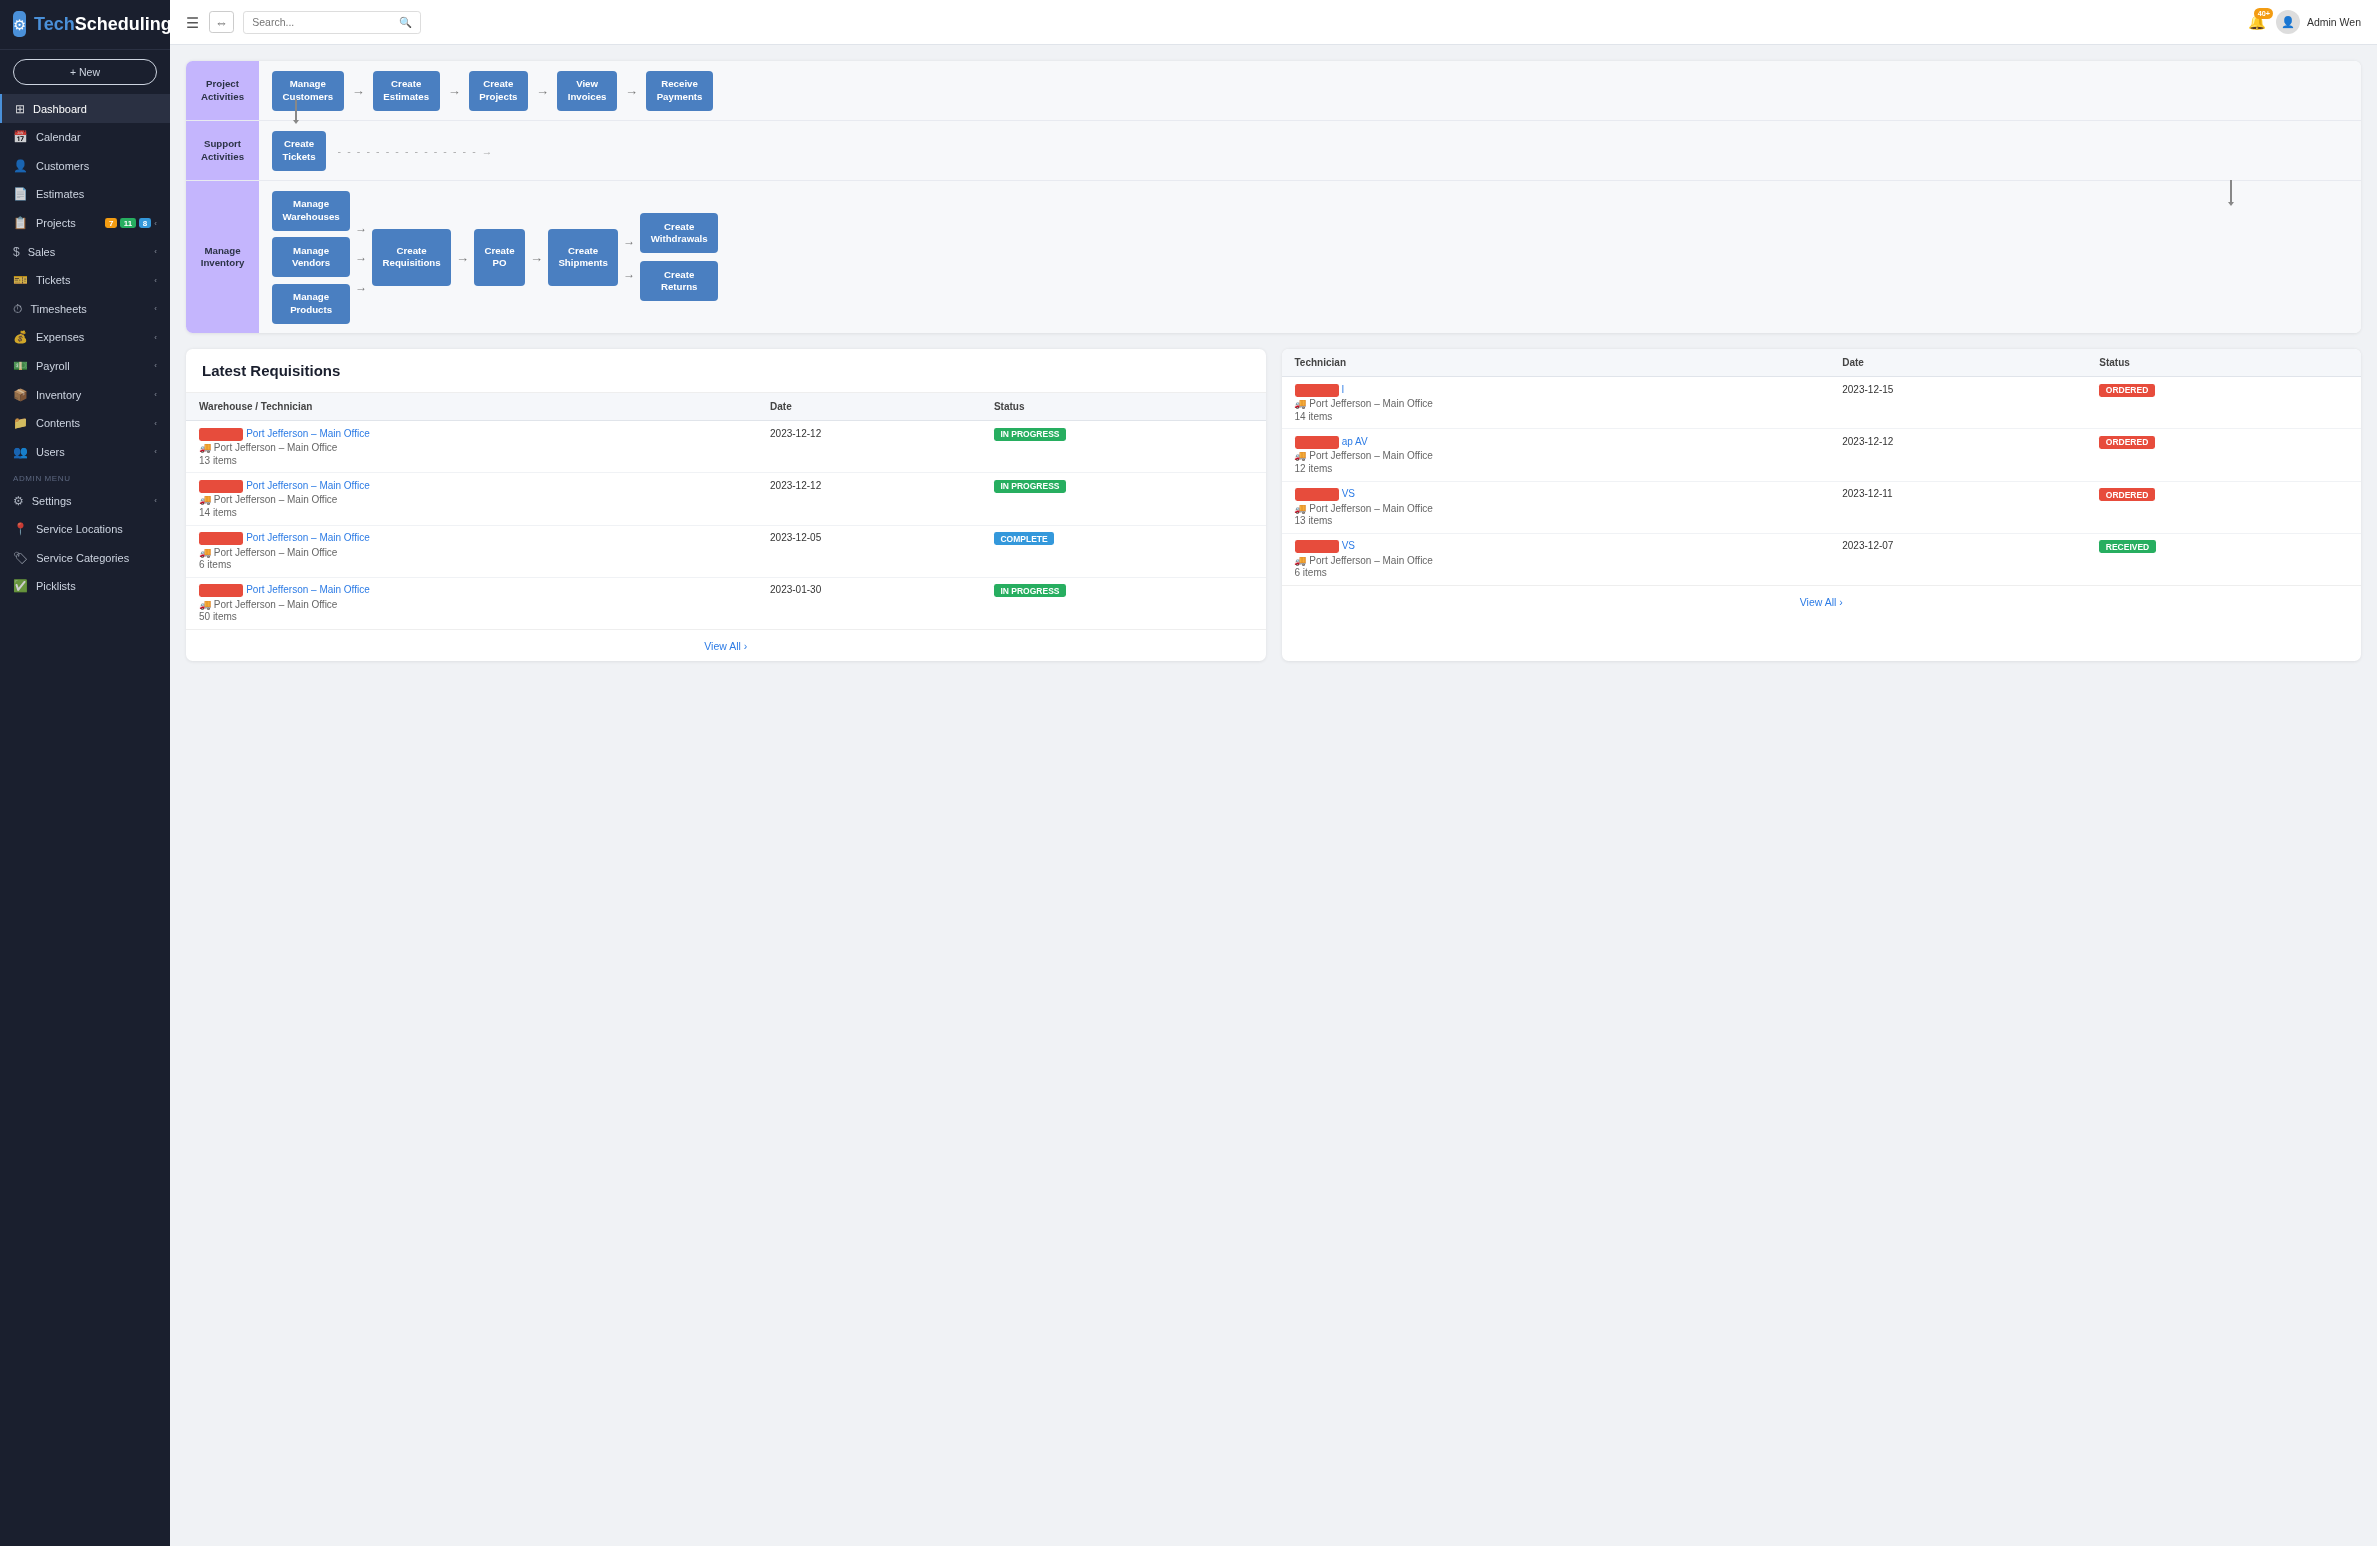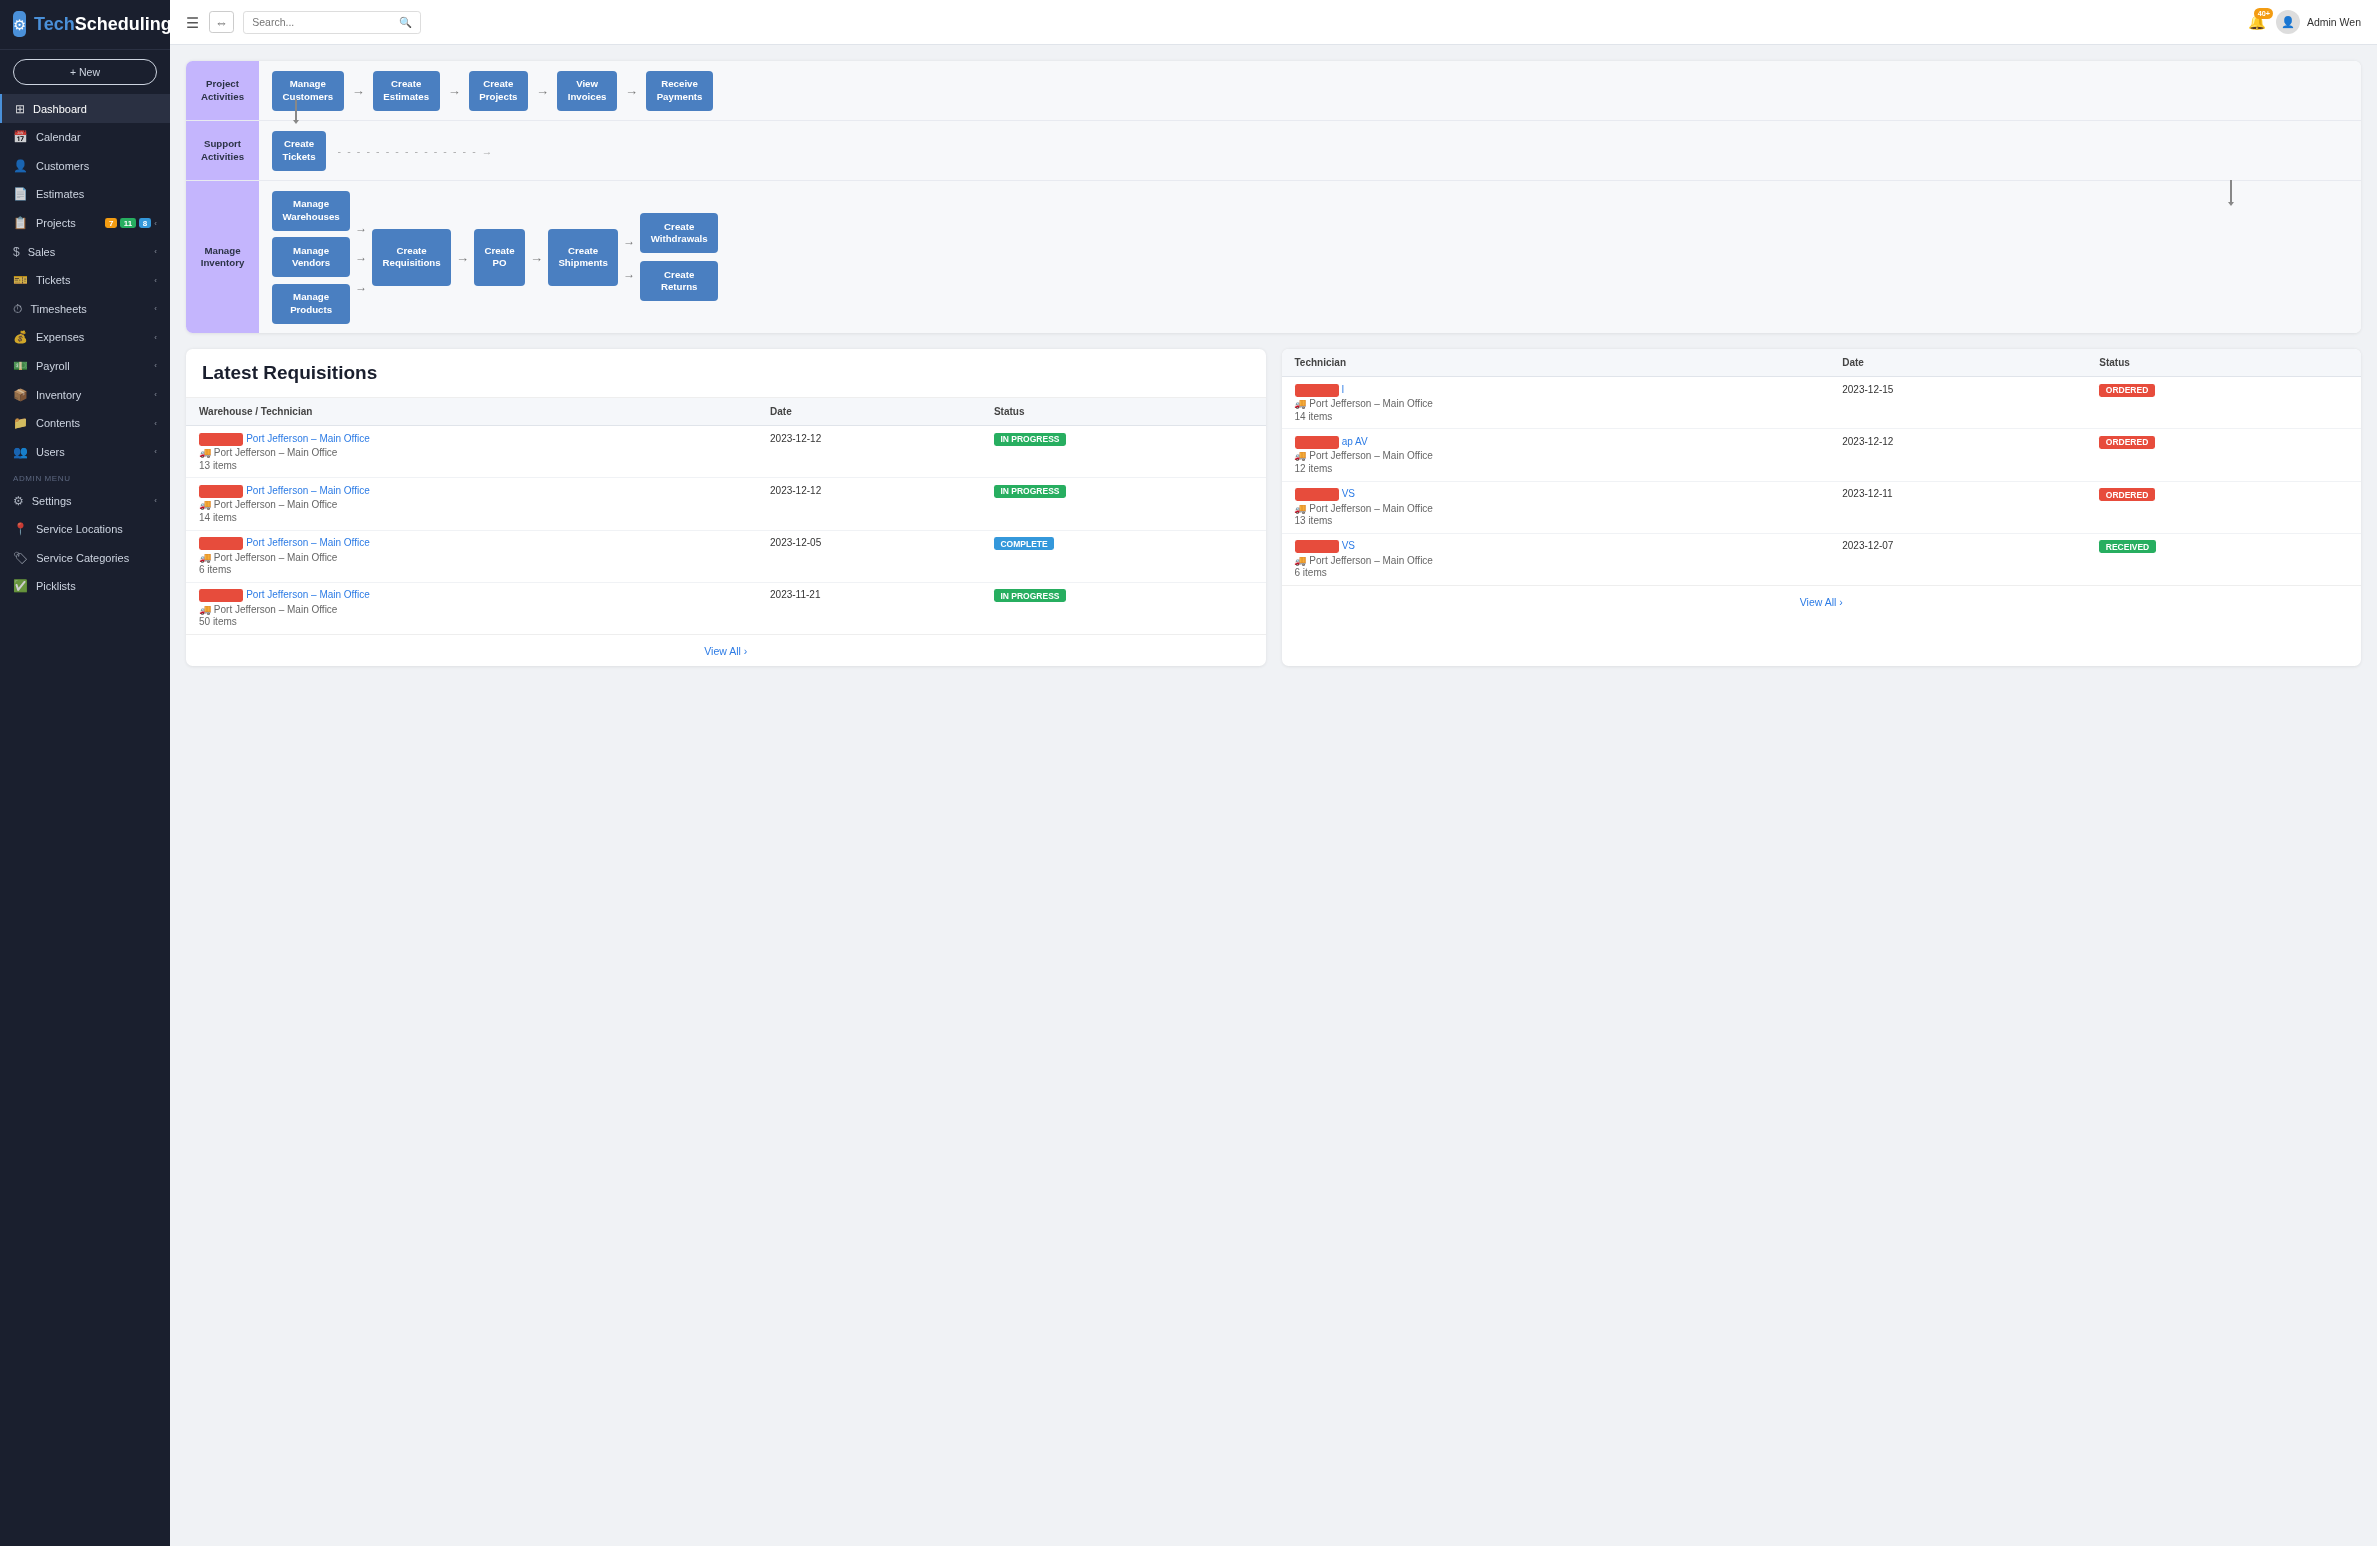--- a/index.html
+++ b/index.html
@@ -130,21 +130,21 @@
     }
     .table-card {
       flex: 1;
       background: white;
       border-radius: 6.5px;
       box-shadow: 0 0.8px 3.2px rgba(0,0,0,0.08);
       overflow: hidden;
     }
     .table-card-header {
       padding: 13px 16px;
-      font-size: 19px;
+      font-size: 15px;
       font-weight: 700;
       color: #1a1f2e;
       border-bottom: 0.8px solid #eee;
     }
     .data-table { width: 100%; border-collapse: collapse; }
     .data-table th {
       background: #f5f7fa;
       padding: 8px 13px;
       font-size: 10px;
       font-weight: 700;
@@ -501,21 +501,21 @@
     </td>
     <td>2023-12-05</td>
     <td><span class="status-badge status-complete">COMPLETE</span></td>
   </tr>
               <tr>
     <td>
       <div><span class="user-tag"></span><span class="row-link">Port Jefferson – Main Office</span></div>
       <div class="row-sub"><span class="row-sub-icon">🚚</span>Port Jefferson – Main Office</div>
       <div class="row-sub">50 items</div>
     </td>
-    <td>2023-11-21</td>
+    <td>2023-01-30</td>
     <td><span class="status-badge status-progress">IN PROGRESS</span></td>
   </tr>
             </tbody>
         </table>
         <div class="view-all-row">
           <span>View All</span> ›
         </div>
       </div>
 
       <div class="table-card">

